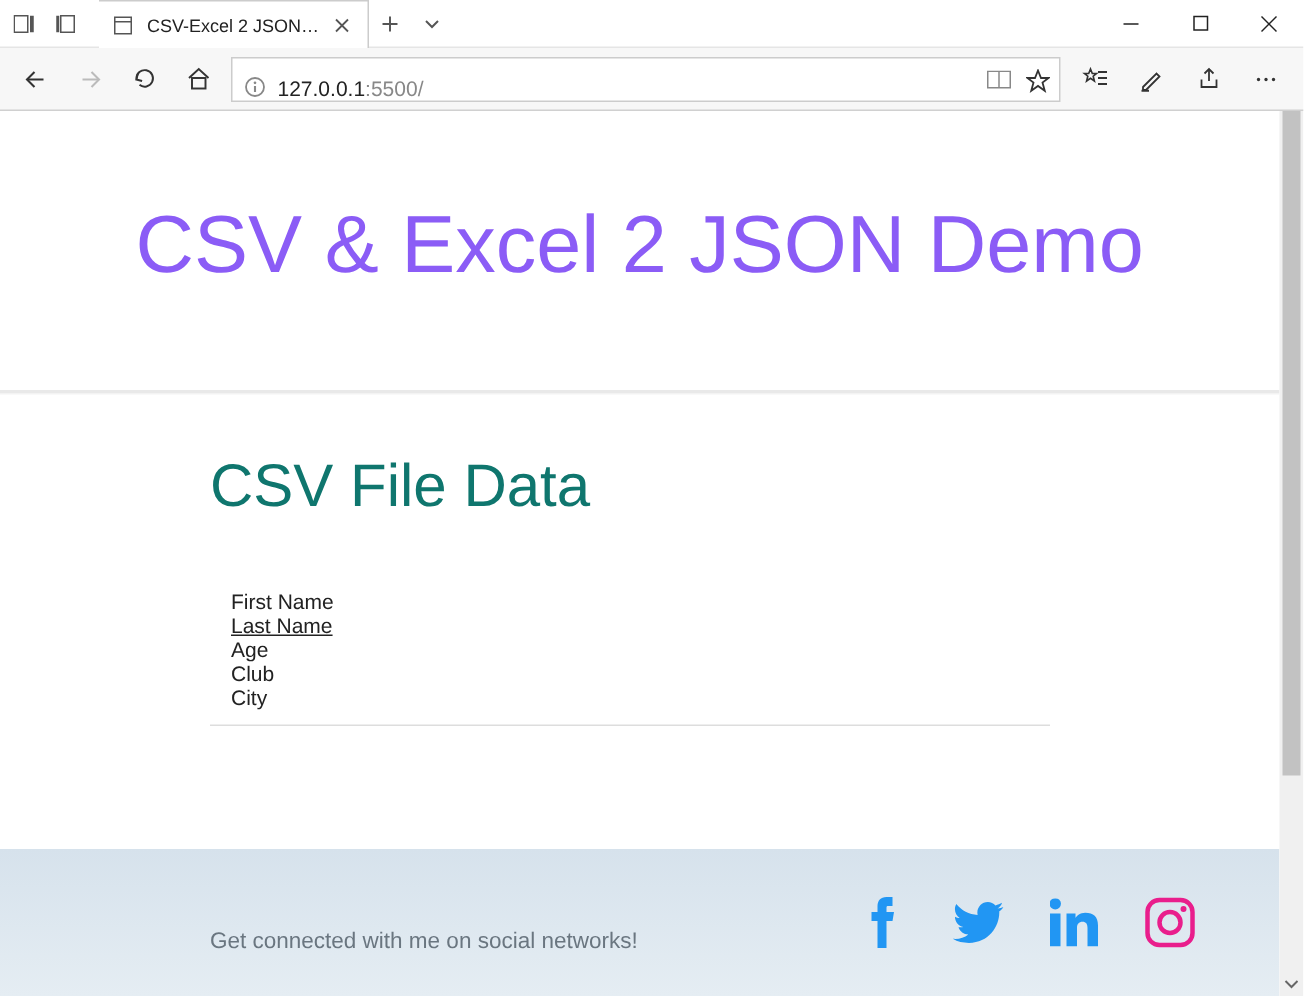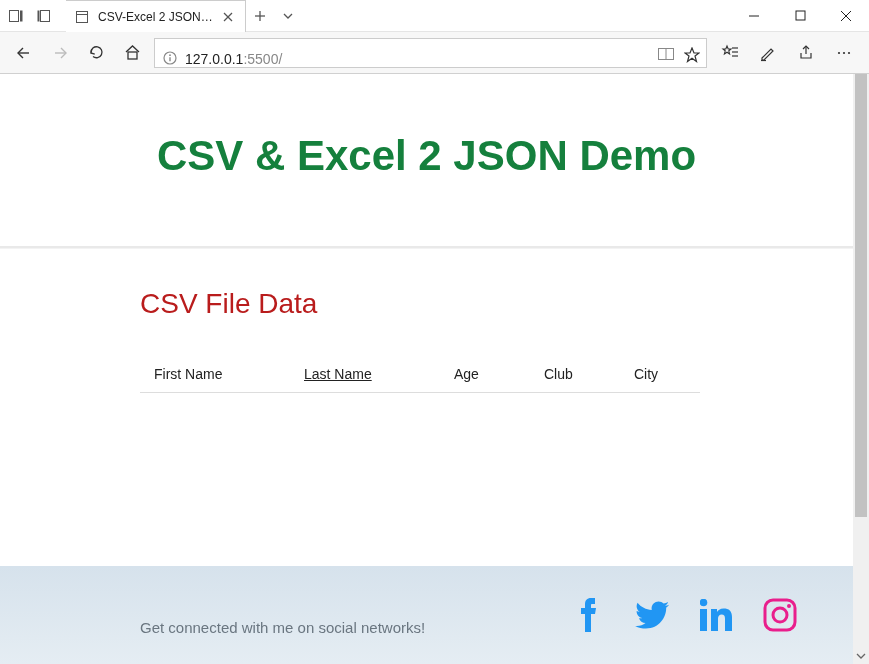--- a/index.html
+++ b/index.html
@@ -124,43 +124,44 @@
   overflow:hidden;
 }
 .hero {
   background:#fff;
   padding: 58px 0 66px 0;
   text-align:center;
   border-bottom: 2px solid #e9e9e9;
   box-shadow: 0 1px 0 #f3f3f3;
 }
 .hero h1 {
-  font-weight:700;
-  font-size:42px;
-  color:#15803d;
+  font-weight:400;
+  font-size:54px;
+  color:#8b5cf6;
 }
 .content {
   padding: 40px 0 0 140px;
 }
 .content h2 {
   font-weight:300;
-  font-size:28px;
-  color:#b91c1c;
+  font-size:40px;
+  color:#0f766e;
   margin-bottom: 36px;
 }
 .table {
   width: 560px;
   margin-top: 12px;
 }
 .table-head {
   display:flex;
   padding: 10px 14px;
   border-bottom:1px solid #ddd;
   font-size:14px;
   color:#222;
+  flex-direction:column;
 }
 .th1 { width: 150px; }
 .th2 { width: 150px; text-decoration: underline; }
 .th3 { width: 90px; }
 .th4 { width: 90px; }
 .th5 { flex:1; }
 .footer {
   position:absolute;
   left:0; right:0; bottom:0;
   height:98px;

